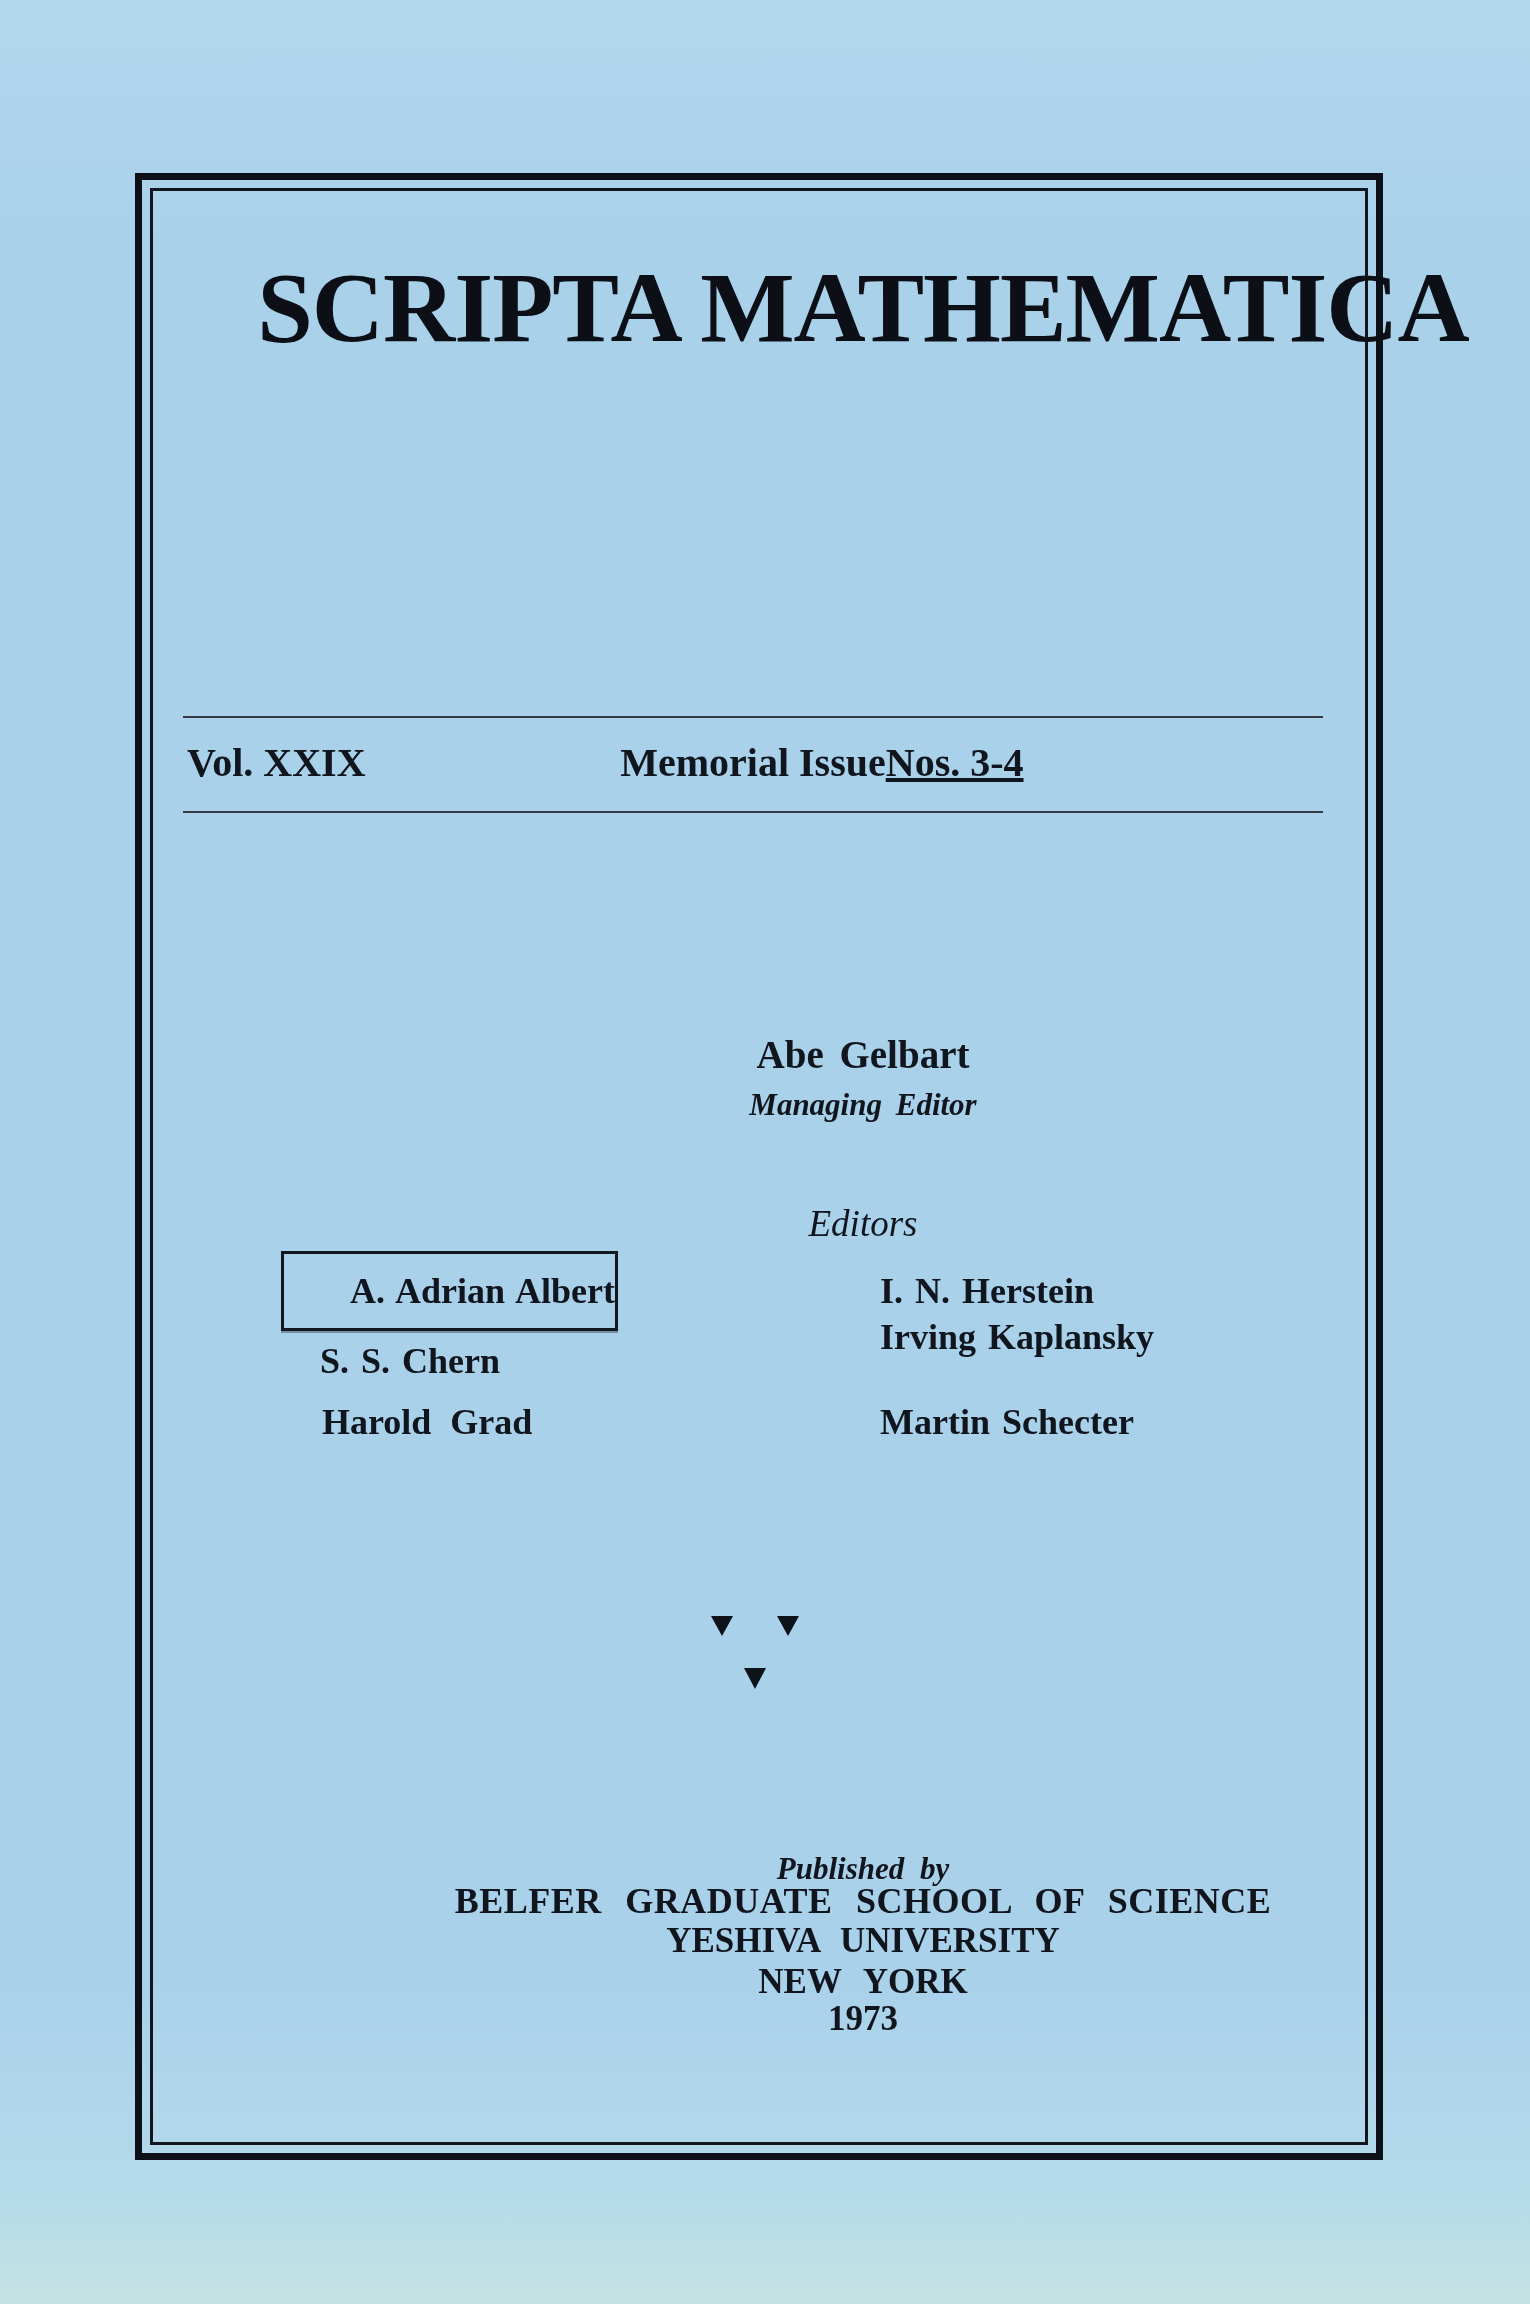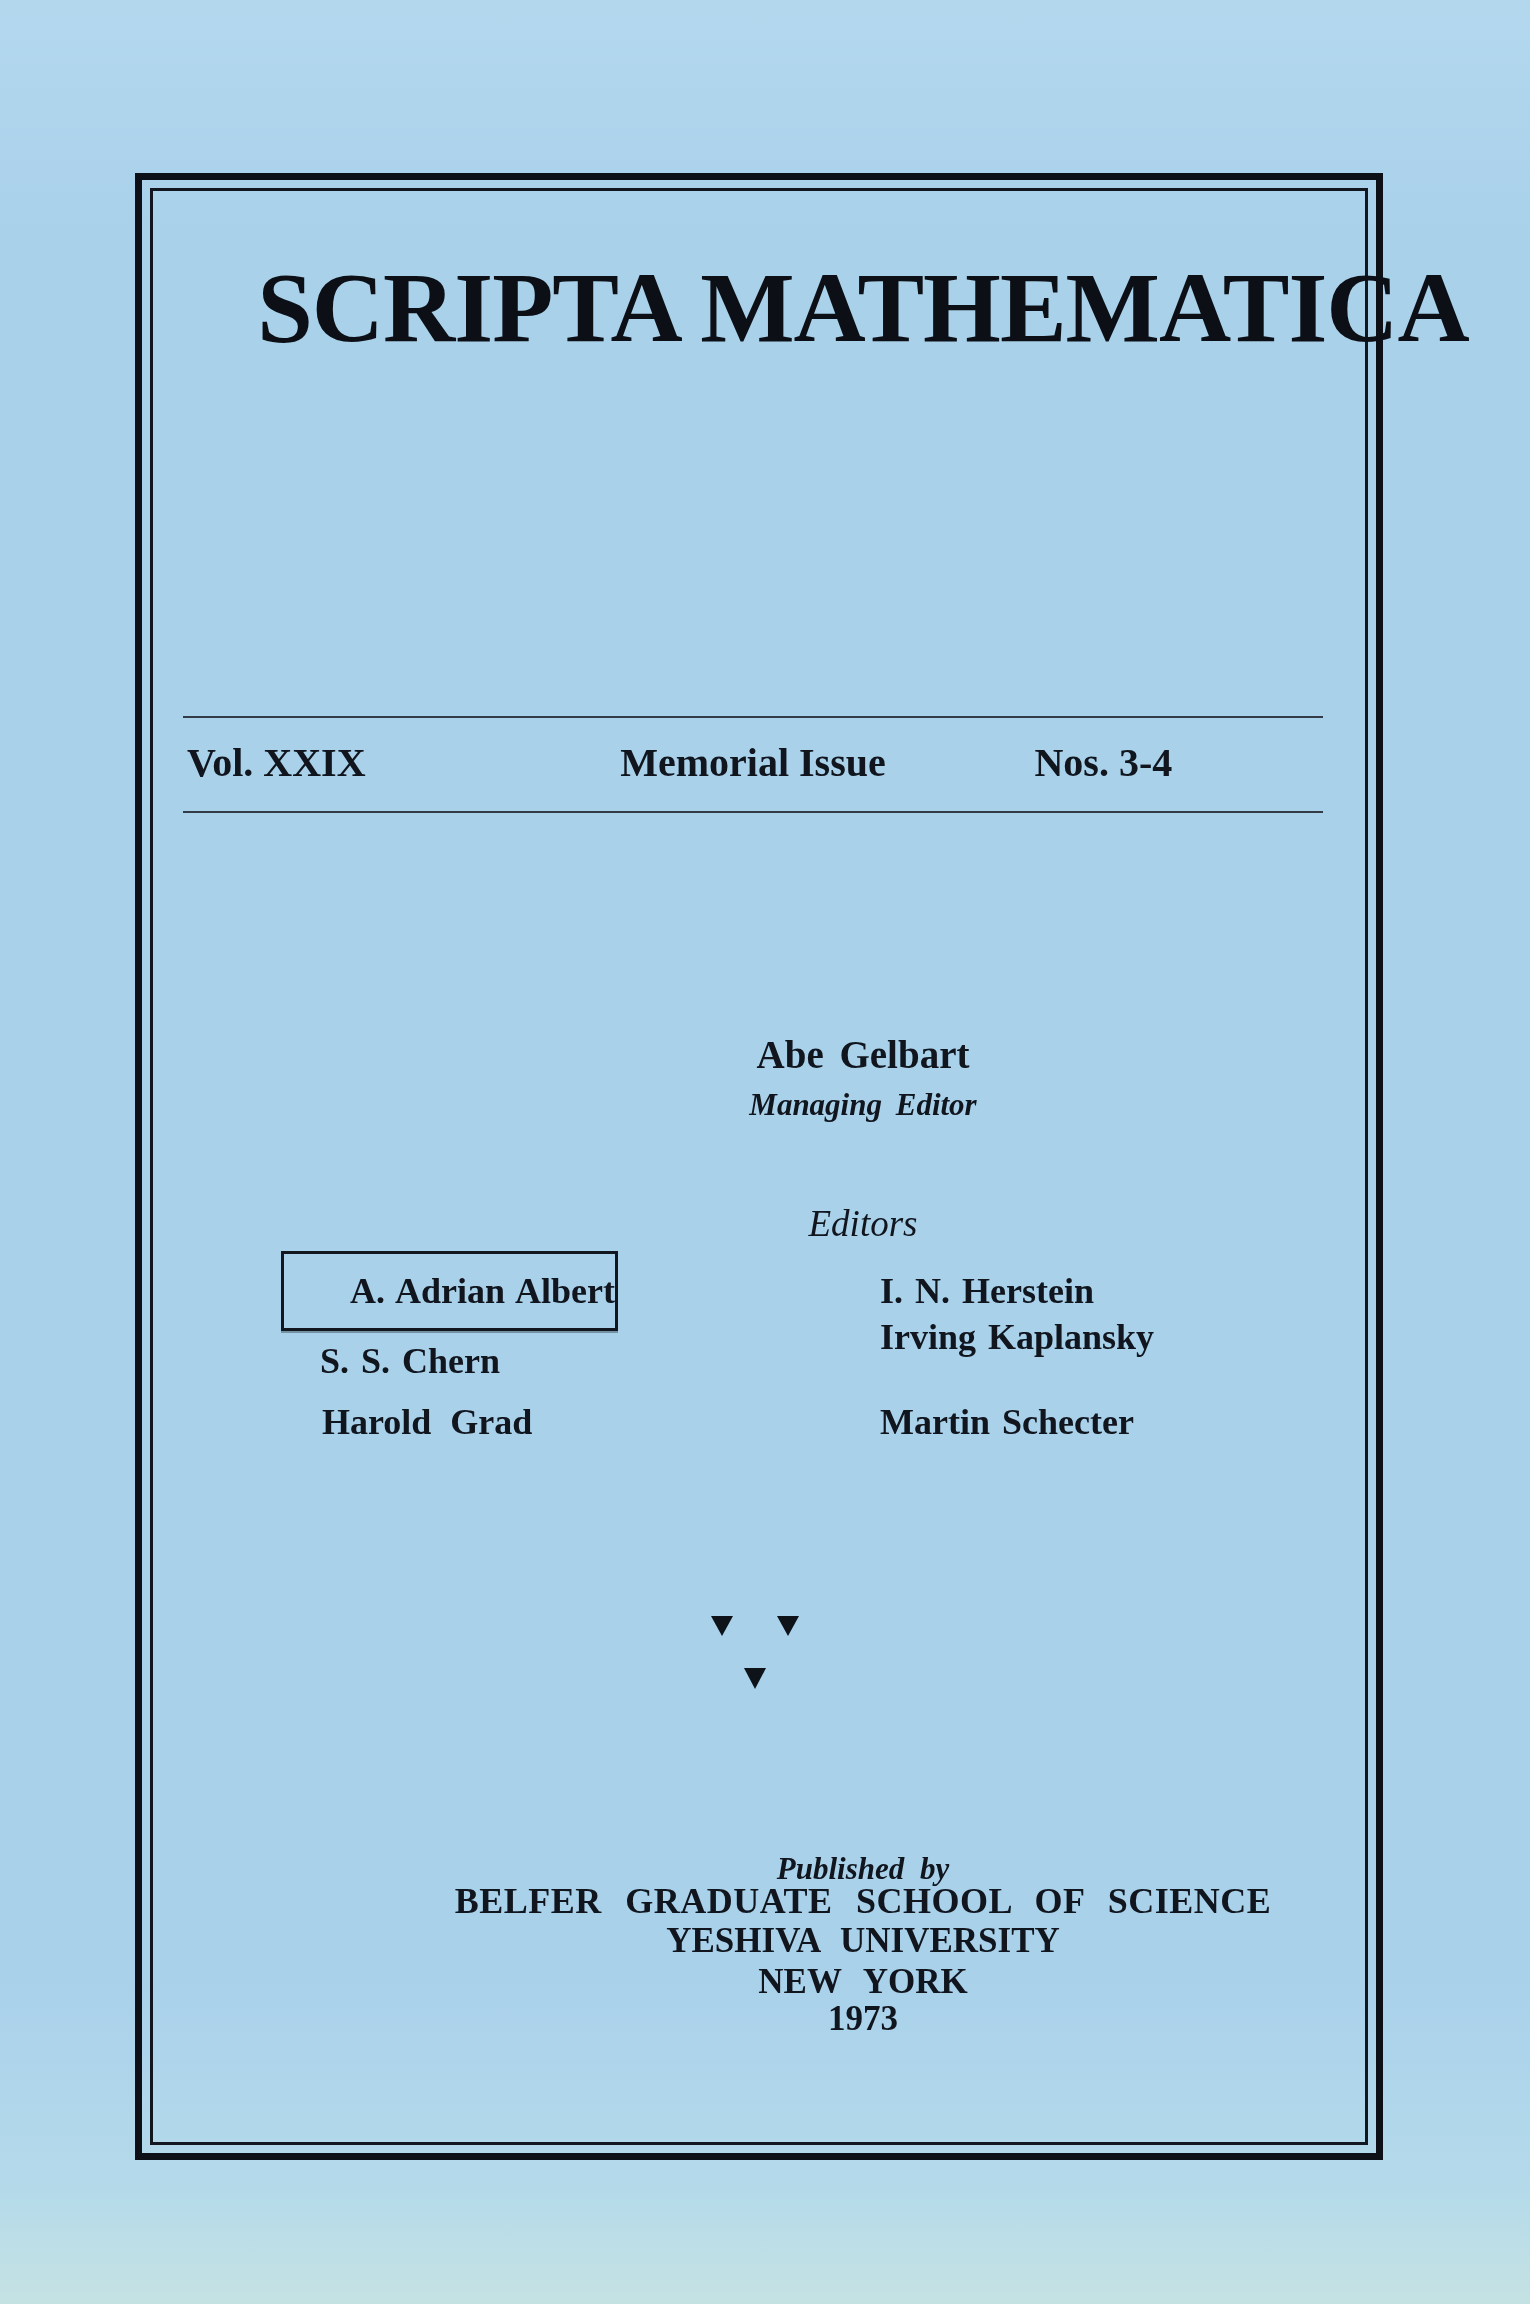--- a/index.html
+++ b/index.html
@@ -39,21 +39,21 @@
   }
   .rule-top    { top:716px; }
   .rule-bottom { top:811px; }
 
   .issue-row {
     position:absolute; left:183px; top:743px; width:1140px;
     display:grid; grid-template-columns:1fr auto 1fr; align-items:baseline;
     font-size:40px; font-weight:bold; line-height:1;
   }
   .issue-row .vol  { text-align:left;  padding-left:4px; }
-  .issue-row .nos  { text-align:center; padding-right:2px; }
+  .issue-row .nos  { text-align:left; padding-right:2px;text-decoration:underline; }
 
   .managing-name { top:1035px; font-size:39px; font-weight:bold; word-spacing:6px; }
   .managing-role { top:1089px; font-size:31px; font-weight:bold; font-style:italic; word-spacing:6px;text-align:center; }
   .editors-head  { top:1205px; font-size:37px; font-weight:normal; font-style:italic; }
 
   .memorial-box {
     position:absolute; left:281px; top:1251px;
     width:337px; height:80px;
     border:3px solid #11161f;
     box-sizing:border-box;

